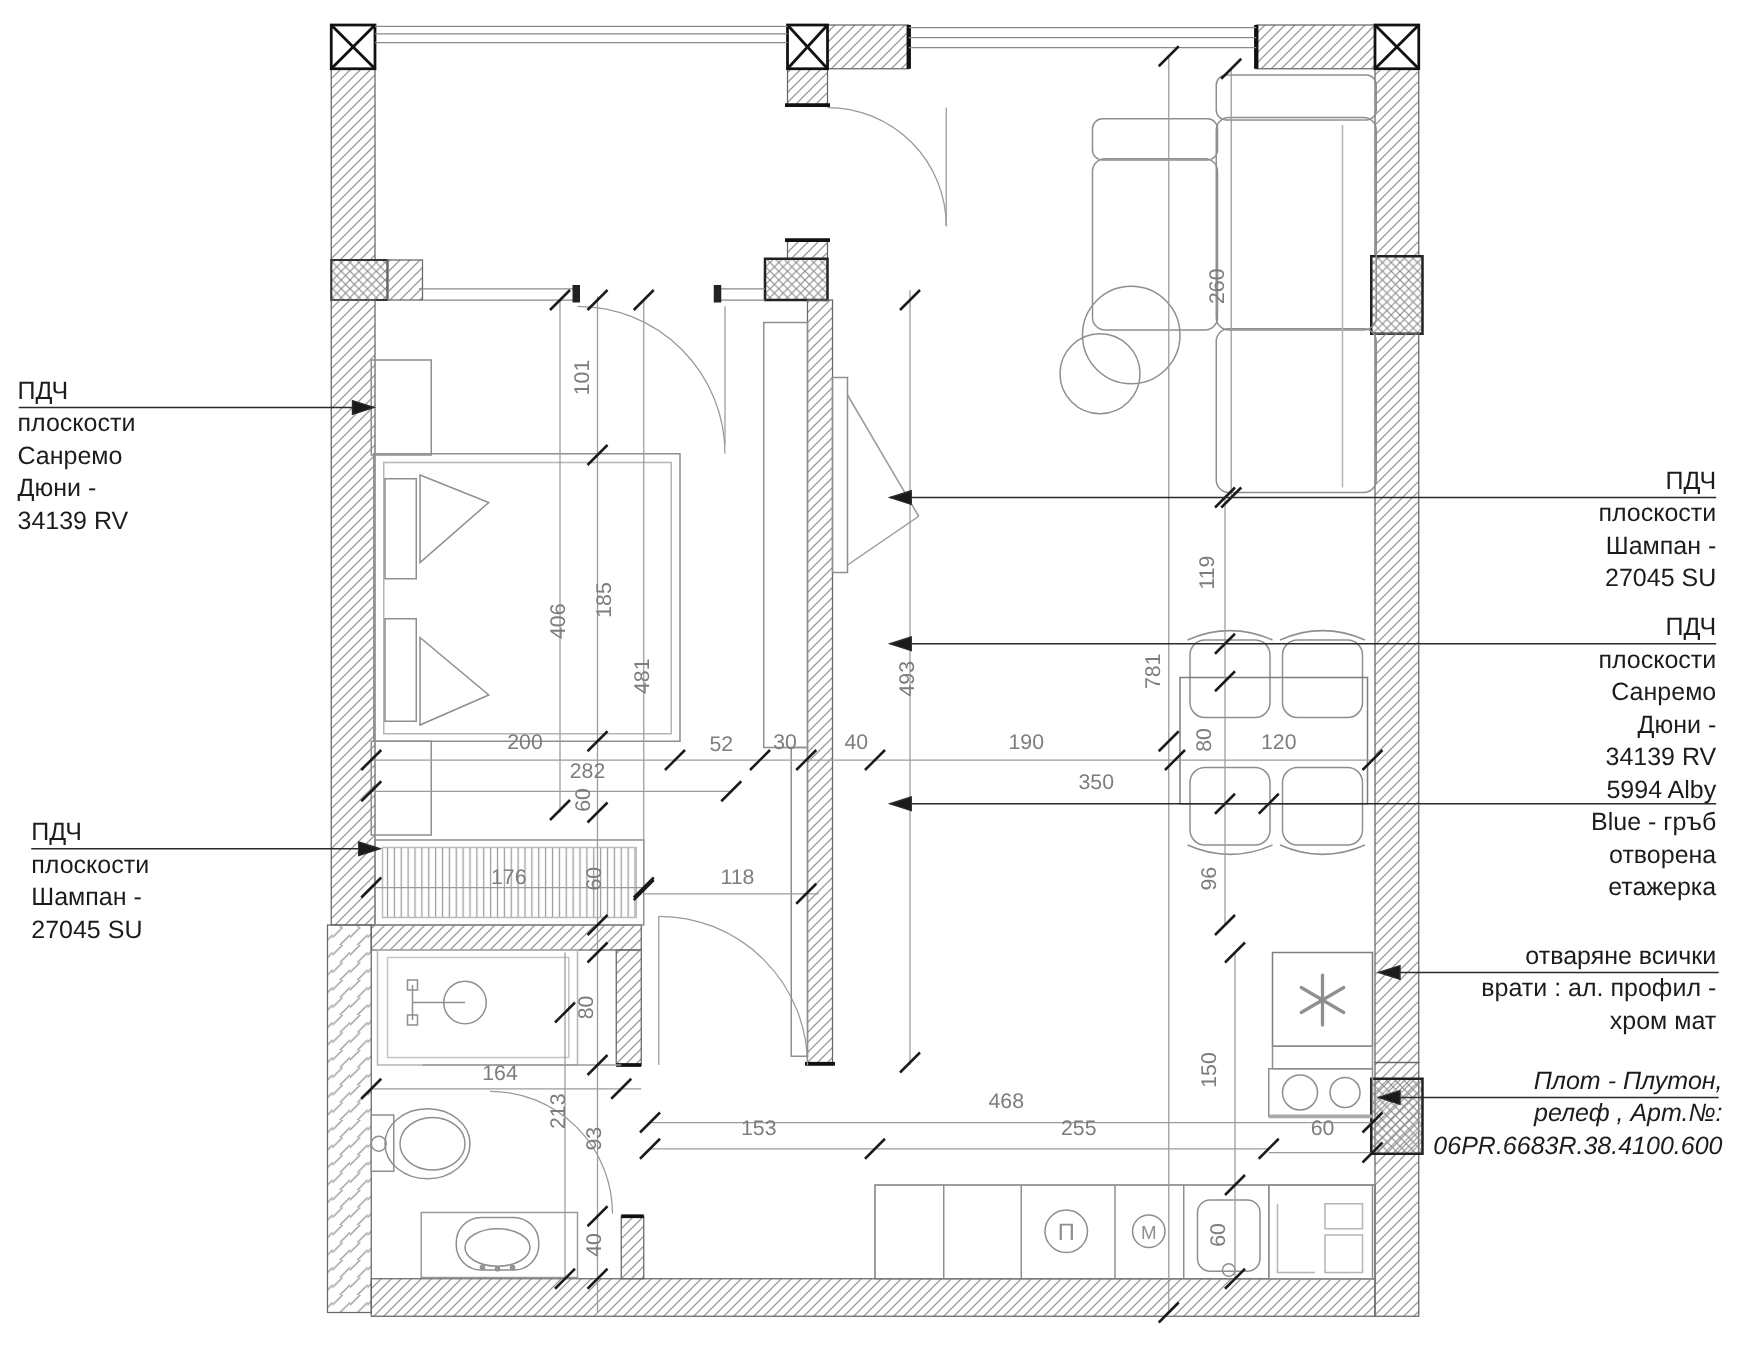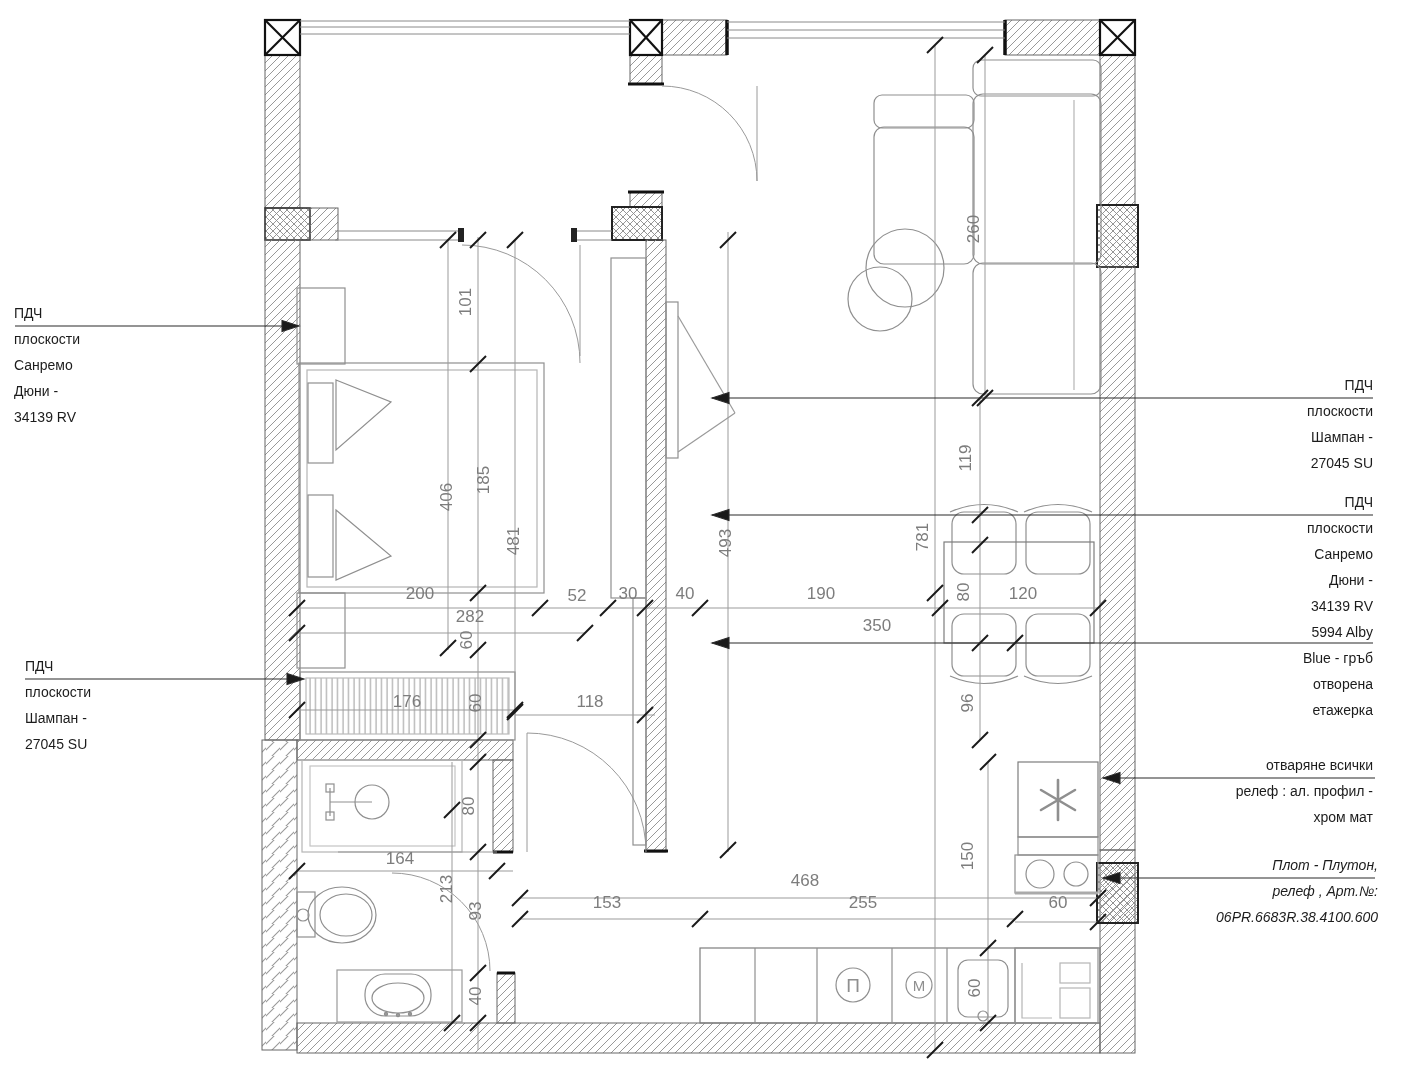--- a/index.html
+++ b/index.html
@@ -1,19 +1,19 @@
 <!DOCTYPE html>
 <html><head>
 <meta charset="utf-8">
 <style>
   html,body{margin:0;padding:0;background:#fff;}
   .stage{position:relative;width:1403px;height:1080px;background:#fff;overflow:hidden;
          font-family:"Liberation Sans", sans-serif;}
   .stage svg{position:absolute;left:0;top:0;}
-  .ann{position:absolute;font-size:14px;line-height:26px;color:#1c1c1c;white-space:pre-line;}
+  .ann{position:absolute;font-size:20px;line-height:26px;color:#1c1c1c;white-space:pre-line;}
   .ann.right{text-align:right;}
   .dimtext{font-family:"Liberation Sans", sans-serif;font-size:17px;fill:#7d7d7d;}
   .plan-line{stroke:#8a8a8a;stroke-width:1;fill:none;}
 </style>
 </head>
 <body>
 
 <div class="stage">
 
 <svg width="1403" height="1080" viewBox="0 0 1403 1080">
@@ -352,19 +352,19 @@
 <div class="ann right" style="left:1233px;top:489px;width:140px;">ПДЧ
 плоскости
 Санремо
 Дюни -
 34139 RV
 5994 Alby
 Blue - гръб
 отворена
 етажерка</div>
 <div class="ann right" style="left:1148px;top:752px;width:225px;">отваряне всички
-релеф : ал. профил -
+врати : ал. профил -
 хром мат</div>
 <div class="ann right" style="left:1140px;top:852px;width:238px;font-style:italic;">Плот - Плутон,
 релеф , Арт.№:
 06PR.6683R.38.4100.600</div>
 
 </div>
 
 </body></html>

